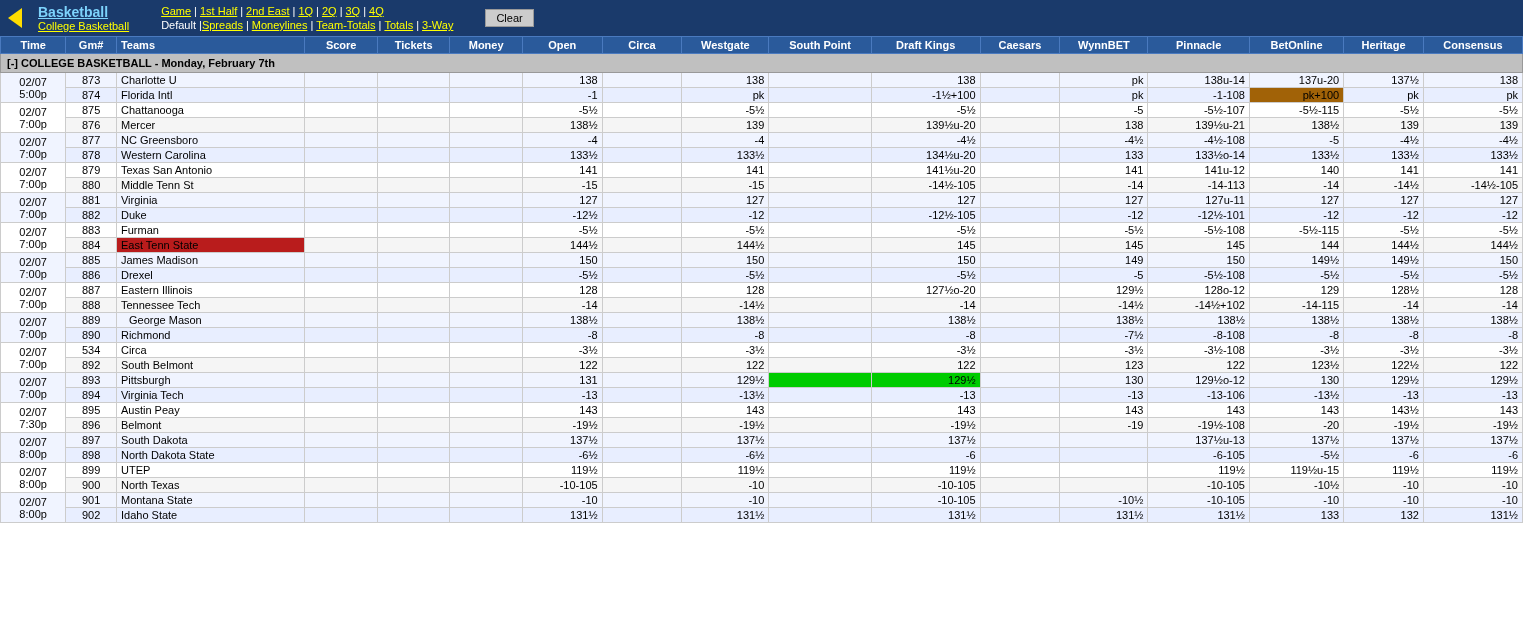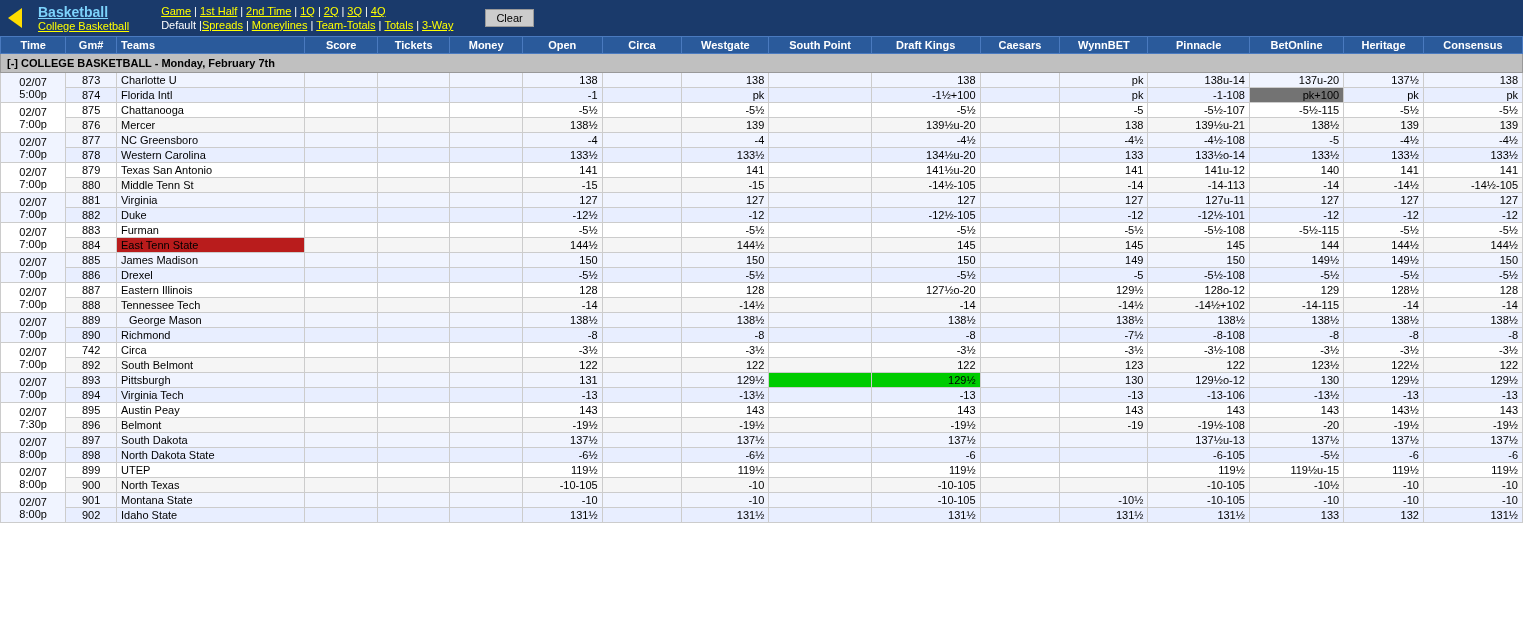--- a/index.html
+++ b/index.html
@@ -31,21 +31,21 @@
   <div style="display:flex;flex-direction:column;">
     <span style="font-weight:bold;font-size:14px;color:#7dd3fc;text-decoration:underline;cursor:pointer;">Basketball</span>
     <span style="font-size:11px;color:#ffff00;text-decoration:underline;cursor:pointer;">College Basketball</span>
   </div>
   <div style="display:flex;flex-direction:column;gap:2px;margin-left:16px;">
     <div style="display:flex;gap:0;color:#ffff00;font-size:11px;">
       <span style="color:#ffff00;text-decoration:underline;cursor:pointer;">Game</span>
       <span style="color:#fff;margin:0 3px;">|</span>
       <span style="color:#ffff00;text-decoration:underline;cursor:pointer;">1st Half</span>
       <span style="color:#fff;margin:0 3px;">|</span>
-      <span style="color:#ffff00;text-decoration:underline;cursor:pointer;">2nd Time</span>
+      <span style="color:#ffff00;text-decoration:underline;cursor:pointer;">2nd East</span>
       <span style="color:#fff;margin:0 3px;">|</span>
       <span style="color:#ffff00;text-decoration:underline;cursor:pointer;">1Q</span>
       <span style="color:#fff;margin:0 3px;">|</span>
       <span style="color:#ffff00;text-decoration:underline;cursor:pointer;">2Q</span>
       <span style="color:#fff;margin:0 3px;">|</span>
       <span style="color:#ffff00;text-decoration:underline;cursor:pointer;">3Q</span>
       <span style="color:#fff;margin:0 3px;">|</span>
       <span style="color:#ffff00;text-decoration:underline;cursor:pointer;">4Q</span>
     </div>
     <div style="display:flex;gap:0;color:#fff;font-size:11px;">
@@ -119,21 +119,21 @@
     <td style="background:#e8eeff;border:1px solid #ccc;padding:1px 4px;text-align:center;"></td>
     <td style="background:#e8eeff;border:1px solid #ccc;padding:1px 4px;text-align:center;"></td>
     <td style="background:#e8eeff;border:1px solid #ccc;padding:1px 4px;text-align:right;">-1</td>
     <td style="background:#e8eeff;border:1px solid #ccc;padding:1px 4px;text-align:right;"></td>
     <td style="background:#e8eeff;border:1px solid #ccc;padding:1px 4px;text-align:right;">pk</td>
     <td style="background:#e8eeff;border:1px solid #ccc;padding:1px 4px;text-align:right;"></td>
     <td style="background:#e8eeff;border:1px solid #ccc;padding:1px 4px;text-align:right;">-1½+100</td>
     <td style="background:#e8eeff;border:1px solid #ccc;padding:1px 4px;text-align:right;"></td>
     <td style="background:#e8eeff;border:1px solid #ccc;padding:1px 4px;text-align:right;">pk</td>
     <td style="background:#e8eeff;border:1px solid #ccc;padding:1px 4px;text-align:right;">-1-108</td>
-    <td style="background:#737373;border:1px solid #ccc;padding:1px 4px;text-align:right;">pk+100</td>
+    <td style="background:#a16207;border:1px solid #ccc;padding:1px 4px;text-align:right;">pk+100</td>
     <td style="background:#e8eeff;border:1px solid #ccc;padding:1px 4px;text-align:right;">pk</td>
     <td style="background:#e8eeff;border:1px solid #ccc;padding:1px 4px;text-align:right;">pk</td>
   </tr>
       <tr>
     <td rowspan="2" style="background:#fff;border:1px solid #ccc;padding:1px 4px;text-align:center;vertical-align:middle;">
       <div>02/07</div>
       <div>7:00p</div>
     </td>
     <td style="background:#fff;border:1px solid #ccc;padding:1px 4px;text-align:center;">875</td>
     <td style="background:#fff;border:1px solid #ccc;padding:1px 4px;text-align:left;">Chattanooga</td>
@@ -448,21 +448,21 @@
     <td style="background:#e8eeff;border:1px solid #ccc;padding:1px 4px;text-align:right;">-8-108</td>
     <td style="background:#e8eeff;border:1px solid #ccc;padding:1px 4px;text-align:right;">-8</td>
     <td style="background:#e8eeff;border:1px solid #ccc;padding:1px 4px;text-align:right;">-8</td>
     <td style="background:#e8eeff;border:1px solid #ccc;padding:1px 4px;text-align:right;">-8</td>
   </tr>
       <tr>
     <td rowspan="2" style="background:#fff;border:1px solid #ccc;padding:1px 4px;text-align:center;vertical-align:middle;">
       <div>02/07</div>
       <div>7:00p</div>
     </td>
-    <td style="background:#fff;border:1px solid #ccc;padding:1px 4px;text-align:center;">742</td>
+    <td style="background:#fff;border:1px solid #ccc;padding:1px 4px;text-align:center;">534</td>
     <td style="background:#fff;border:1px solid #ccc;padding:1px 4px;text-align:left;">Circa</td>
     <td style="background:#fff;border:1px solid #ccc;padding:1px 4px;text-align:center;"></td>
     <td style="background:#fff;border:1px solid #ccc;padding:1px 4px;text-align:center;"></td>
     <td style="background:#fff;border:1px solid #ccc;padding:1px 4px;text-align:center;"></td>
     <td style="background:#fff;border:1px solid #ccc;padding:1px 4px;text-align:right;">-3½</td>
     <td style="background:#fff;border:1px solid #ccc;padding:1px 4px;text-align:right;"></td>
     <td style="background:#fff;border:1px solid #ccc;padding:1px 4px;text-align:right;">-3½</td>
     <td style="background:#fff;border:1px solid #ccc;padding:1px 4px;text-align:right;"></td>
     <td style="background:#fff;border:1px solid #ccc;padding:1px 4px;text-align:right;">-3½</td>
     <td style="background:#fff;border:1px solid #ccc;padding:1px 4px;text-align:right;"></td>

